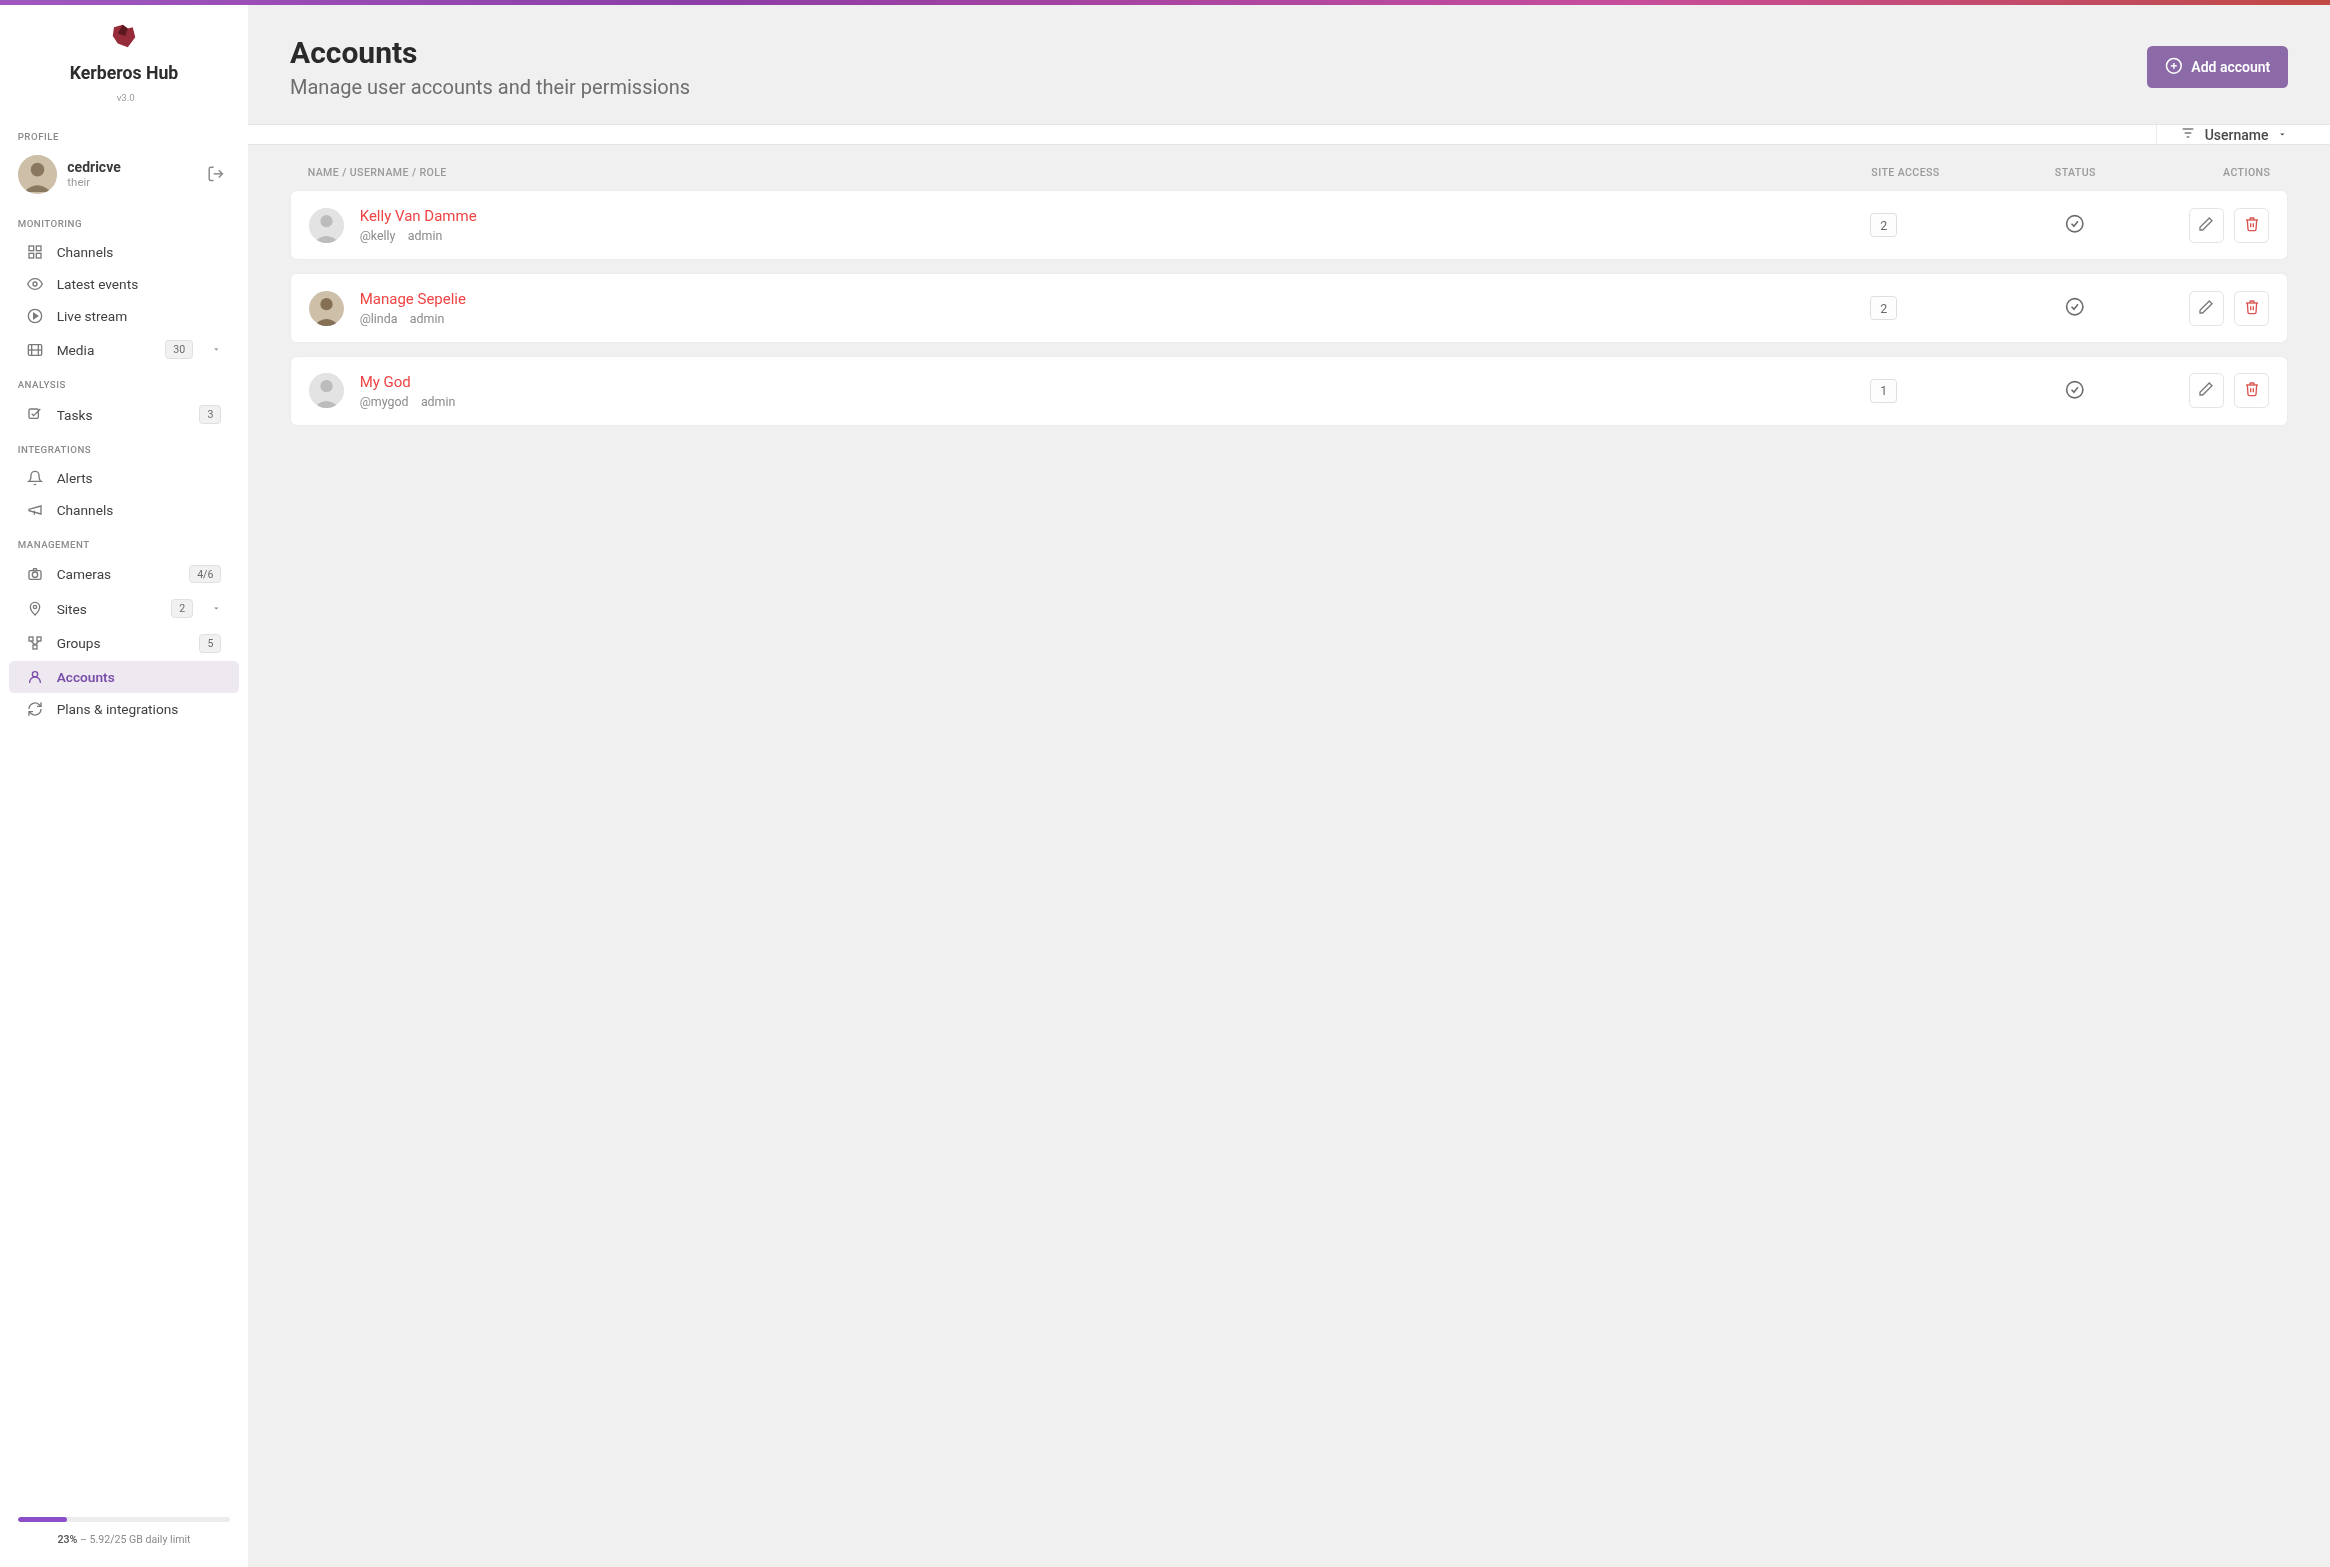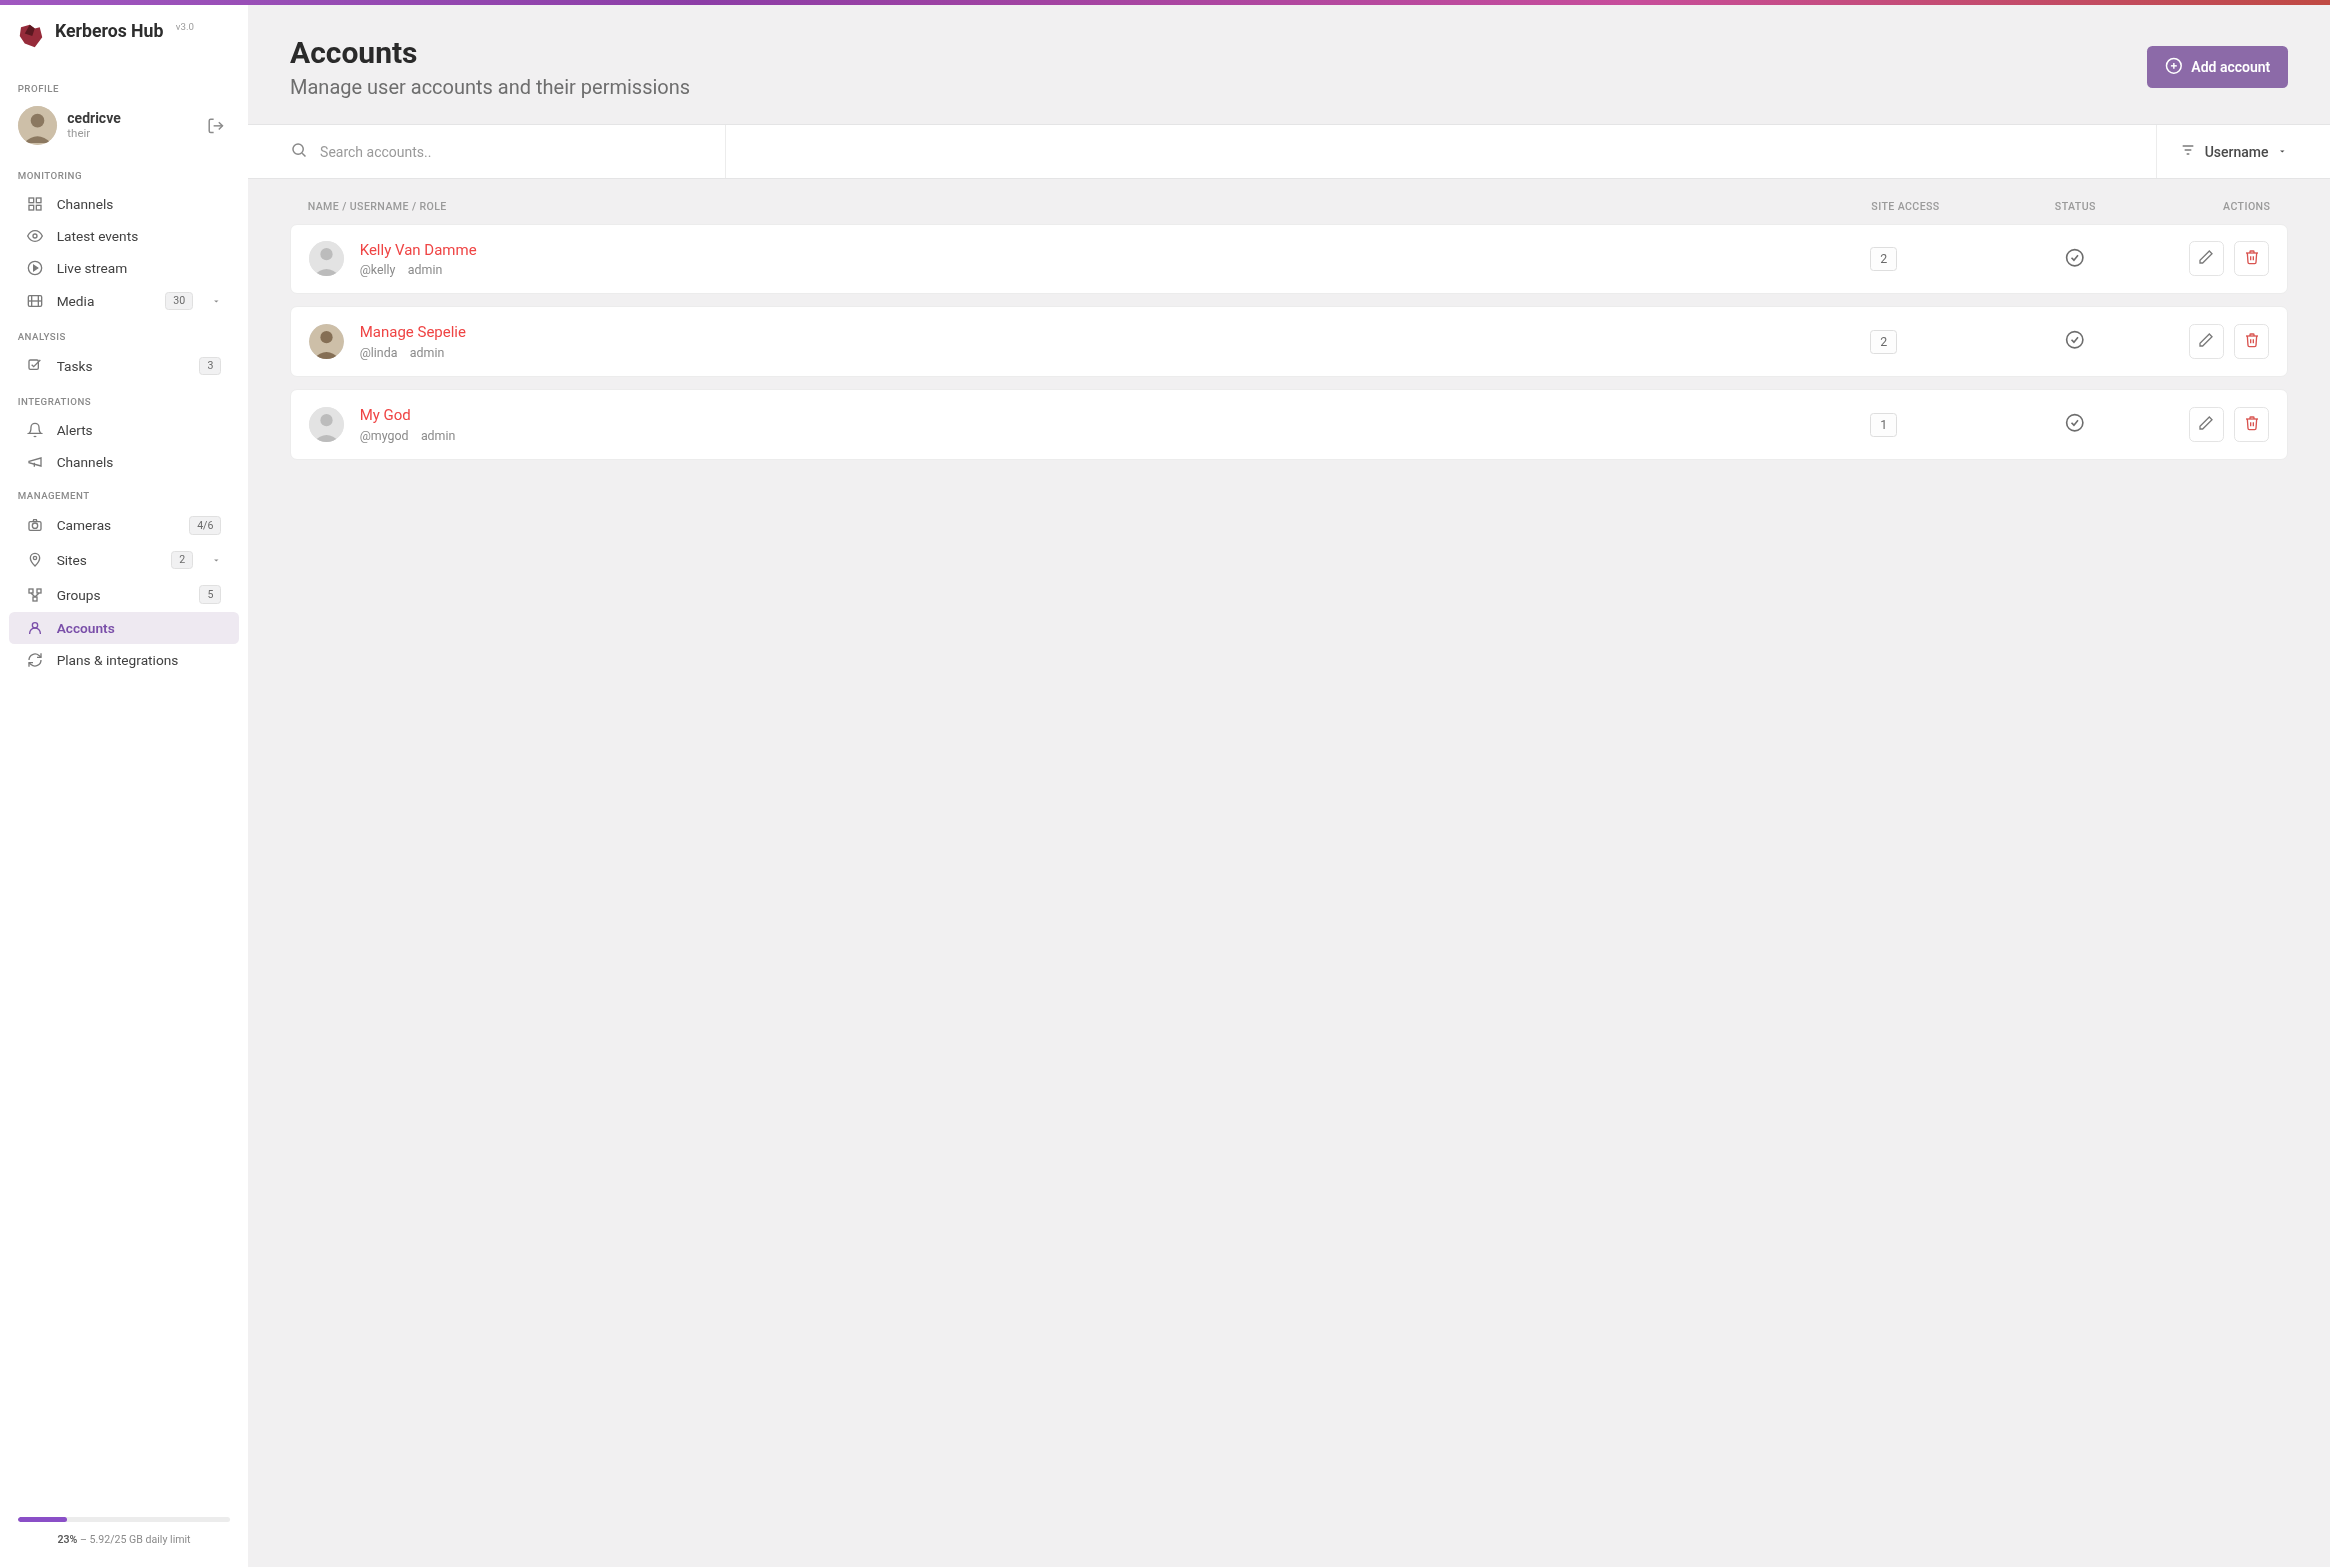--- a/index.html
+++ b/index.html
@@ -31,23 +31,24 @@
   min-width: 248px;
   background: #fff;
   height: 100vh;
   padding: 17.7px 0 0 0;
   display: flex;
   flex-direction: column;
   position: relative;
 }
 .brand {
   display: flex;
-  align-items: flex-start;
+  align-items: center;
   gap: 8.9px;
   padding: 3.5px 16px 16px 16px;
+  flex-direction: column;
 }
 .brand-logo svg {
   width: 30px;
   height: 30px;
 }
 .brand-name {
   font-size: 17.7px;
   font-weight: 700;
   color: #2d2d2d;
 }
@@ -514,29 +515,20 @@
             <circle cx="12" cy="12" r="10"></circle>
             <line x1="12" y1="8" x2="12" y2="16"></line>
             <line x1="8" y1="12" x2="16" y2="12"></line>
           </svg>
       </span>
       <span>Add account</span>
     </button>
   </div>
 
   <div class="toolbar">
-    <div class="search-wrap">
-      <span class="search-icon">
-        <svg width="17.7" height="17.7" viewBox="0 0 24 24" fill="none" stroke="currentColor" stroke-width="2">
-            <circle cx="11" cy="11" r="7"></circle>
-            <line x1="21" y1="21" x2="16.5" y2="16.5"></line>
-          </svg>
-      </span>
-      <input class="search-input" placeholder="Search accounts.." style="">
-    </div>
     <div class="toolbar-spacer"></div>
     <div class="sort-wrap">
       <span class="sort-icon">
         <svg width="16" height="16" viewBox="0 0 24 24" fill="none" stroke="currentColor" stroke-width="2">
             <line x1="4" y1="6" x2="20" y2="6"></line>
             <line x1="7" y1="12" x2="17" y2="12"></line>
             <line x1="10" y1="18" x2="14" y2="18"></line>
           </svg>
       </span>
       <span>Username</span>

